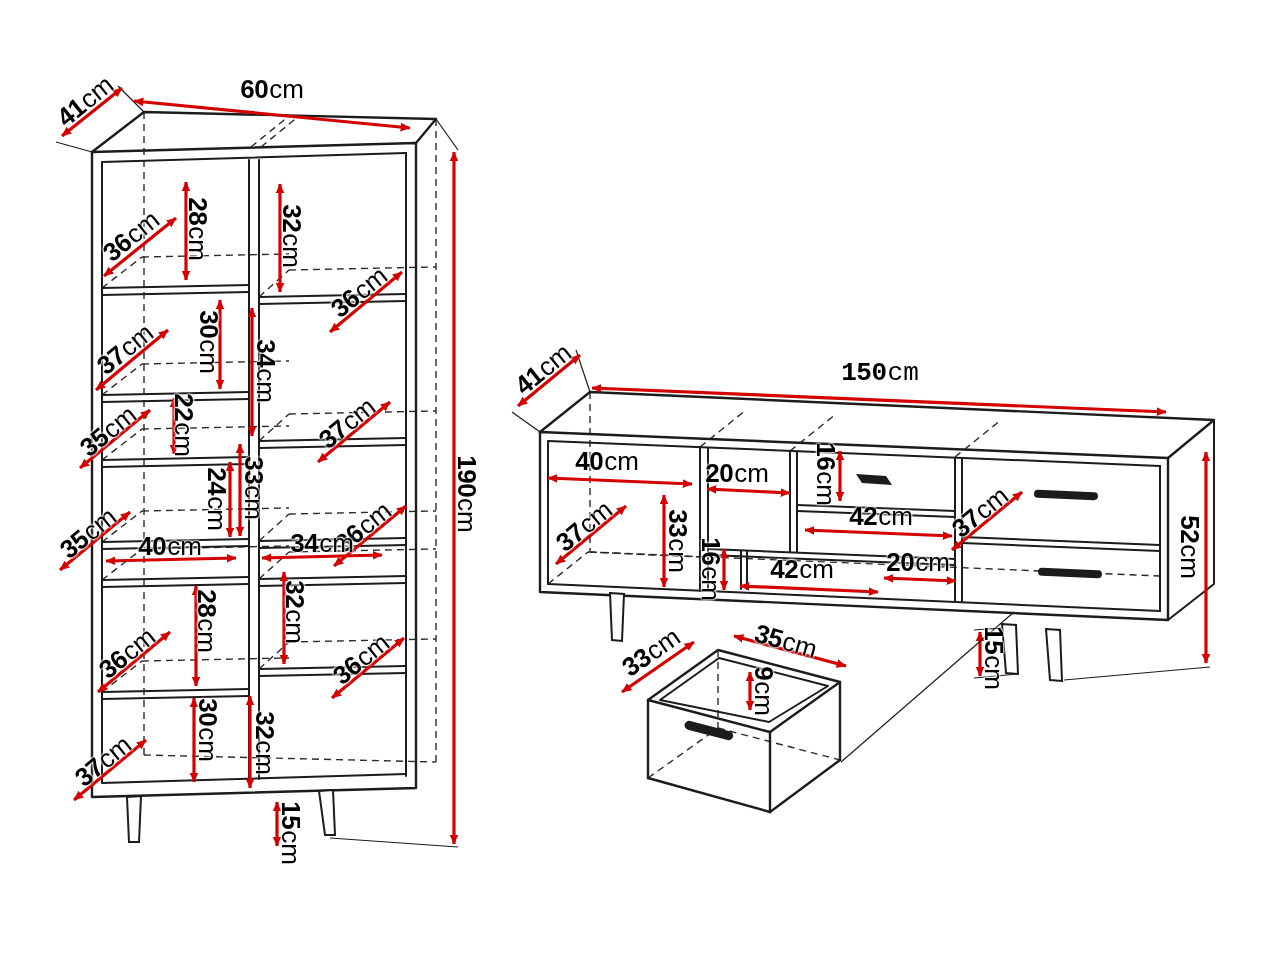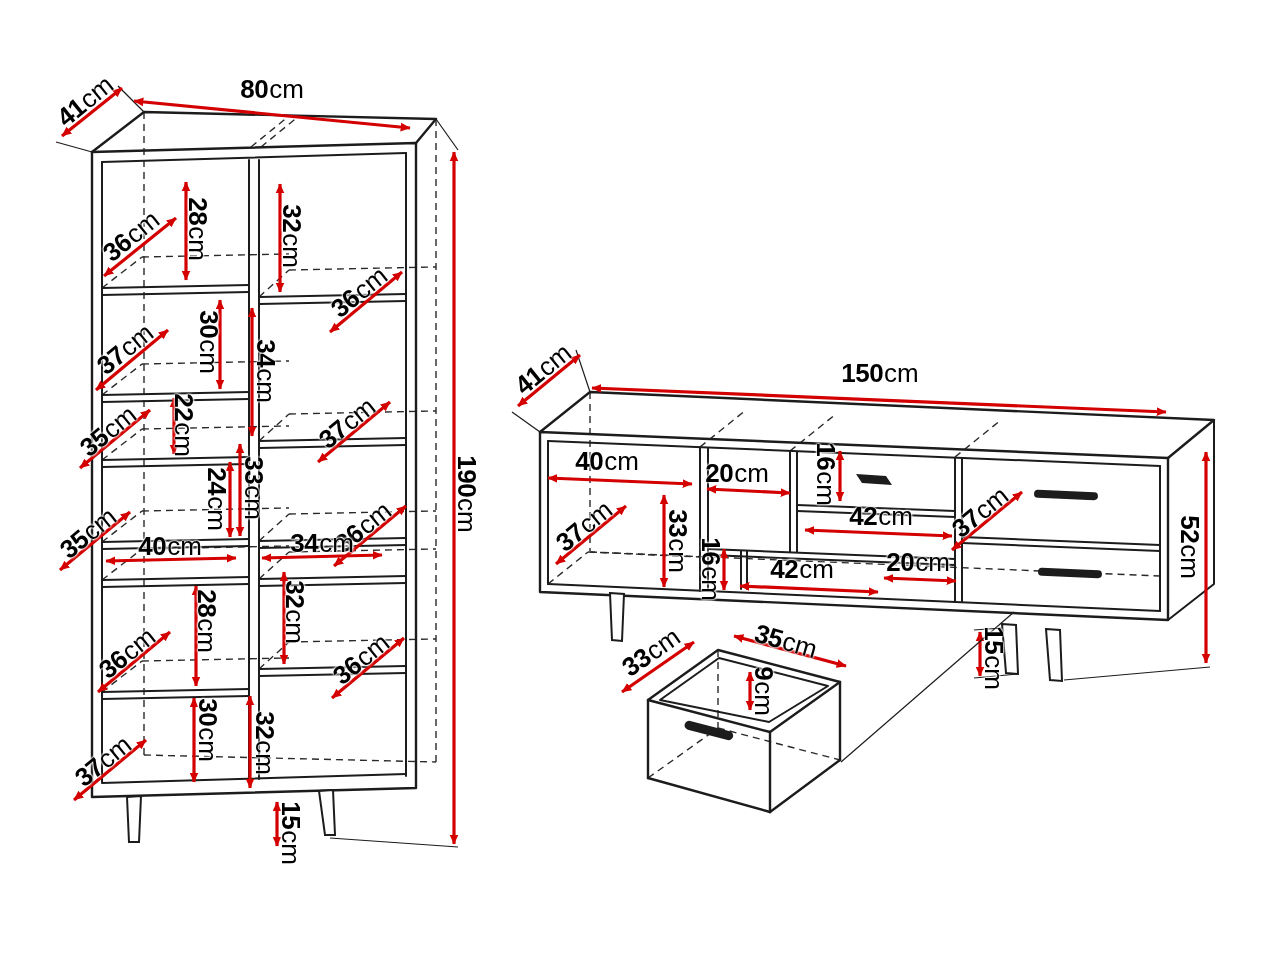--- a/index.html
+++ b/index.html
@@ -226,21 +226,21 @@
     <g class="red">
       <path d="M622,692 L694,642"></path>
       <path d="M734,636 L846,666"></path>
       <path d="M750,672 L750,710"></path>
     </g>
   </g>
 </svg>
 
 <div style="position:absolute;left:0;top:0;width:100%;height:100%;">
       <div class="dim-label" style="left: 85px; top: 101px; transform: translate(-50%, -50%) rotate(-39deg);"><b>41</b><span>cm</span></div>
-      <div class="dim-label" style="left: 272px; top: 89px; transform: translate(-50%, -50%) rotate(0deg);"><b>80</b><span>cm</span></div>
+      <div class="dim-label" style="left: 272px; top: 89px; transform: translate(-50%, -50%) rotate(0deg);"><b>60</b><span>cm</span></div>
       <div class="dim-label" style="left: 467px; top: 494px; transform: translate(-50%, -50%) rotate(90deg);"><b>190</b><span>cm</span></div>
       <div class="dim-label" style="left: 131px; top: 236px; transform: translate(-50%, -50%) rotate(-39deg);"><b>36</b><span>cm</span></div>
       <div class="dim-label" style="left: 198px; top: 229px; transform: translate(-50%, -50%) rotate(90deg);"><b>28</b><span>cm</span></div>
       <div class="dim-label" style="left: 292px; top: 236px; transform: translate(-50%, -50%) rotate(90deg);"><b>32</b><span>cm</span></div>
       <div class="dim-label" style="left: 359px; top: 292px; transform: translate(-50%, -50%) rotate(-39deg);"><b>36</b><span>cm</span></div>
       <div class="dim-label" style="left: 125px; top: 349px; transform: translate(-50%, -50%) rotate(-39deg);"><b>37</b><span>cm</span></div>
       <div class="dim-label" style="left: 209px; top: 342px; transform: translate(-50%, -50%) rotate(90deg);"><b>30</b><span>cm</span></div>
       <div class="dim-label" style="left: 266px; top: 371px; transform: translate(-50%, -50%) rotate(90deg);"><b>34</b><span>cm</span></div>
       <div class="dim-label" style="left: 347px; top: 423px; transform: translate(-50%, -50%) rotate(-39deg);"><b>37</b><span>cm</span></div>
       <div class="dim-label" style="left: 108px; top: 431px; transform: translate(-50%, -50%) rotate(-39deg);"><b>35</b><span>cm</span></div>
@@ -253,21 +253,21 @@
       <div class="dim-label" style="left: 322px; top: 543px; transform: translate(-50%, -50%) rotate(0deg);"><b>34</b><span>cm</span></div>
       <div class="dim-label" style="left: 207px; top: 621px; transform: translate(-50%, -50%) rotate(90deg);"><b>28</b><span>cm</span></div>
       <div class="dim-label" style="left: 295px; top: 612px; transform: translate(-50%, -50%) rotate(90deg);"><b>32</b><span>cm</span></div>
       <div class="dim-label" style="left: 127px; top: 653px; transform: translate(-50%, -50%) rotate(-39deg);"><b>36</b><span>cm</span></div>
       <div class="dim-label" style="left: 361px; top: 659px; transform: translate(-50%, -50%) rotate(-39deg);"><b>36</b><span>cm</span></div>
       <div class="dim-label" style="left: 208px; top: 730px; transform: translate(-50%, -50%) rotate(90deg);"><b>30</b><span>cm</span></div>
       <div class="dim-label" style="left: 265px; top: 743px; transform: translate(-50%, -50%) rotate(90deg);"><b>32</b><span>cm</span></div>
       <div class="dim-label" style="left: 103px; top: 761px; transform: translate(-50%, -50%) rotate(-39deg);"><b>37</b><span>cm</span></div>
       <div class="dim-label" style="left: 291px; top: 833px; transform: translate(-50%, -50%) rotate(90deg);"><b>15</b><span>cm</span></div>
       <div class="dim-label" style="left: 543px; top: 369px; transform: translate(-50%, -50%) rotate(-39deg);"><b>41</b><span>cm</span></div>
-      <div class="dim-label" style="left: 880px; top: 373px; transform: translate(-50%, -50%) rotate(0deg);"><b>150</b><span>cm</span></div>
+      <div class="dim-label" style="left: 880px; top: 373px; transform: translate(-50%, -50%) rotate(0deg); font-family: Liberation Mono, monospace;"><b>150</b><span>cm</span></div>
       <div class="dim-label" style="left: 1190px; top: 547px; transform: translate(-50%, -50%) rotate(90deg);"><b>52</b><span>cm</span></div>
       <div class="dim-label" style="left: 607px; top: 461px; transform: translate(-50%, -50%) rotate(0deg);"><b>40</b><span>cm</span></div>
       <div class="dim-label" style="left: 737px; top: 473px; transform: translate(-50%, -50%) rotate(0deg);"><b>20</b><span>cm</span></div>
       <div class="dim-label" style="left: 826px; top: 474px; transform: translate(-50%, -50%) rotate(90deg);"><b>16</b><span>cm</span></div>
       <div class="dim-label" style="left: 881px; top: 516px; transform: translate(-50%, -50%) rotate(0deg);"><b>42</b><span>cm</span></div>
       <div class="dim-label" style="left: 584px; top: 526px; transform: translate(-50%, -50%) rotate(-39deg);"><b>37</b><span>cm</span></div>
       <div class="dim-label" style="left: 980px; top: 512px; transform: translate(-50%, -50%) rotate(-39deg);"><b>37</b><span>cm</span></div>
       <div class="dim-label" style="left: 678px; top: 541px; transform: translate(-50%, -50%) rotate(90deg);"><b>33</b><span>cm</span></div>
       <div class="dim-label" style="left: 711px; top: 569px; transform: translate(-50%, -50%) rotate(90deg);"><b>16</b><span>cm</span></div>
       <div class="dim-label" style="left: 802px; top: 569px; transform: translate(-50%, -50%) rotate(0deg);"><b>42</b><span>cm</span></div>

